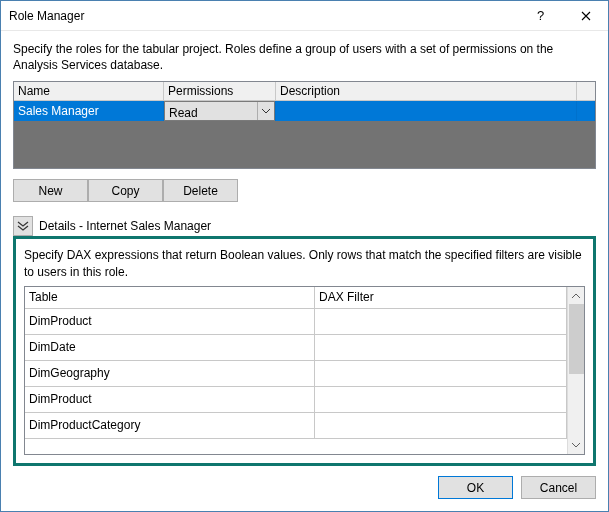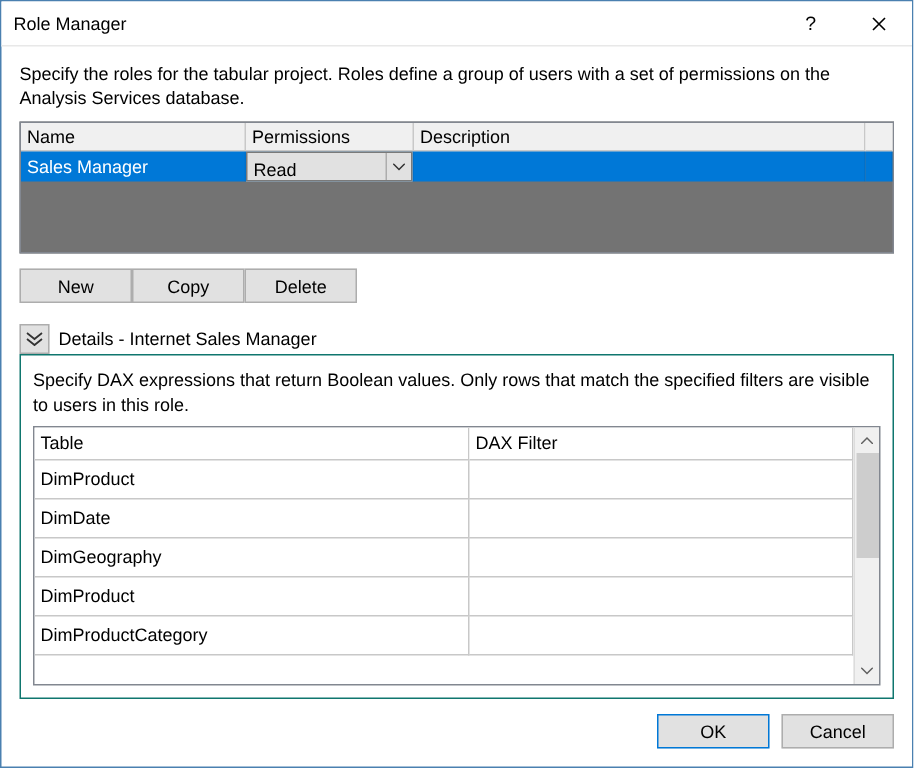--- a/index.html
+++ b/index.html
@@ -155,21 +155,21 @@
     background: #fff;
     z-index: 2;
     border-bottom: 1px solid #fff;
     margin-bottom: -1px;
   }
   .tab.inactive {
     background: #f2f2f2;
     border-left: none;
   }
   .tab-panel {
-    border: 1px solid #0f766e;
+    border: 3px solid #0f766e;
     flex: 1;
     padding: 8px;
     display: flex;
     flex-direction: column;
     min-height: 0;
   }
   .panel-instr {
     font-size: 12px;
     line-height: 1.35;
     margin-bottom: 6px;

